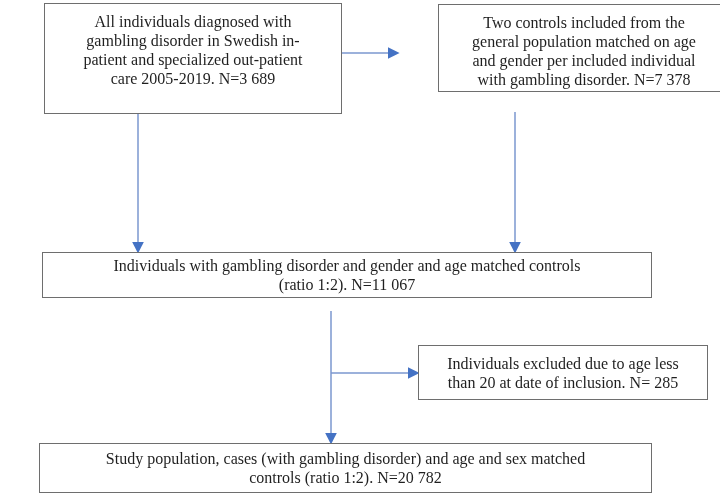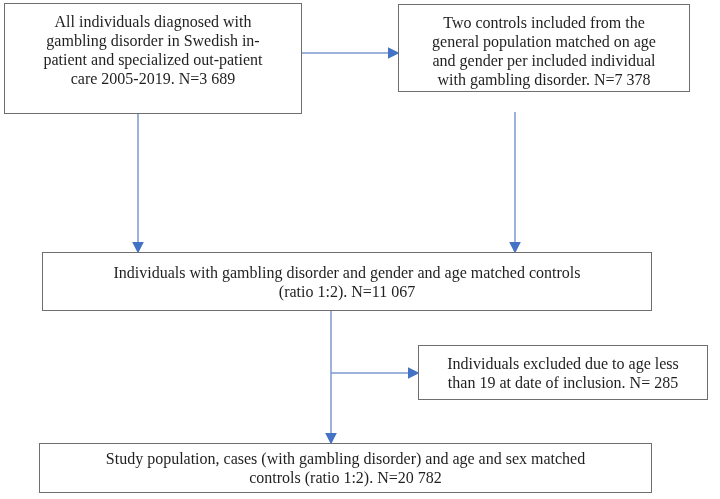--- a/index.html
+++ b/index.html
@@ -31,27 +31,27 @@
     box-sizing: border-box;
     background: var(--bg-color);
     border: 1.5px solid var(--box-border);
     display: flex;
     justify-content: center;
     font-size: 16px;
     line-height: 19px;
     text-align: center;
     white-space: pre-line;
   }
-  .flow-box.v-top    { align-items: flex-start; padding-top: 8px; }
+  .flow-box.v-top    { align-items: flex-start; padding-top: 8px; margin-left: 40px; }
   .flow-box.v-center { align-items: center; }
   .node-text { width: 100%; }
   
   #box-source   { left: 4px;   top: 3px;   width: 298px; height: 111px; }
   #box-controls { left: 398px; top: 4px;   width: 292px; height: 88px; }
-  #box-cohort   { left: 42px;  top: 252px; width: 610px; height: 59px; }
+  #box-cohort   { left: 42px;  top: 252px; width: 610px; height: 46px; }
   #box-excluded { left: 418px; top: 345px; width: 290px; height: 55px; }
   #box-study    { left: 39px;  top: 443px; width: 613px; height: 50px; }
 </style>
 </head>
 <body>
 
 <div class="canvas">
 
   <svg class="arrow-layer" viewBox="0 0 720 499" xmlns="http://www.w3.org/2000/svg">
     <defs>
@@ -80,21 +80,21 @@
 with gambling disorder. N=7 378</div>
   </div>
 
   <div id="box-cohort" class="flow-box v-center">
     <div class="node-text">Individuals with gambling disorder and gender and age matched controls
 (ratio 1:2). N=11 067</div>
   </div>
 
   <div id="box-excluded" class="flow-box v-center">
     <div class="node-text">Individuals excluded due to age less
-than 19 at date of inclusion. N= 285</div>
+than 20 at date of inclusion. N= 285</div>
   </div>
 
   <div id="box-study" class="flow-box v-center">
     <div class="node-text">Study population, cases (with gambling disorder) and age and sex matched
 controls (ratio 1:2). N=20 782</div>
   </div>
 
 </div>
 
 </body></html>

